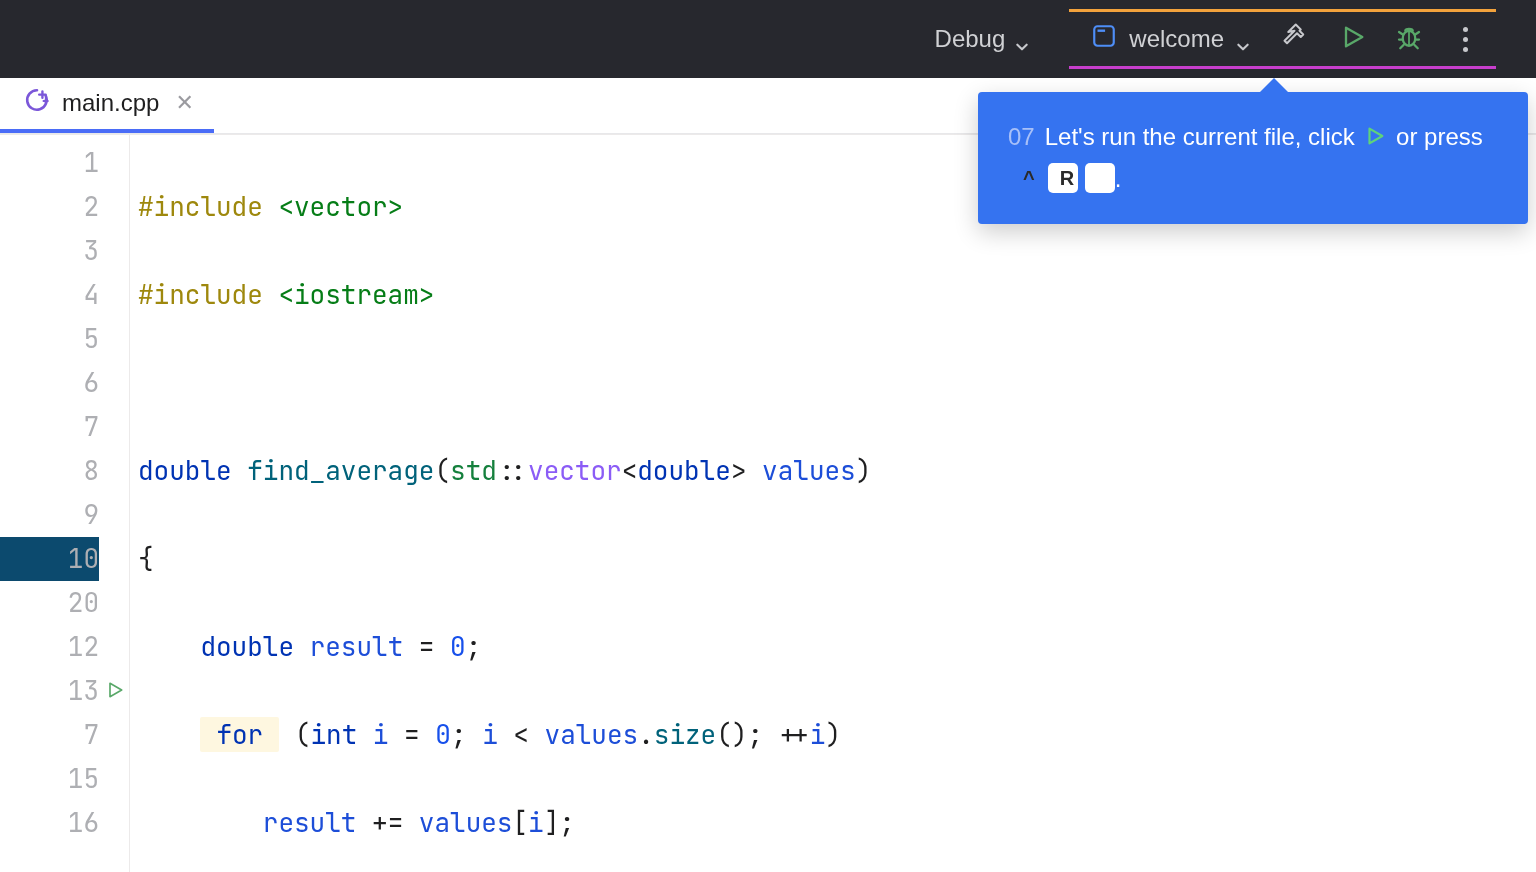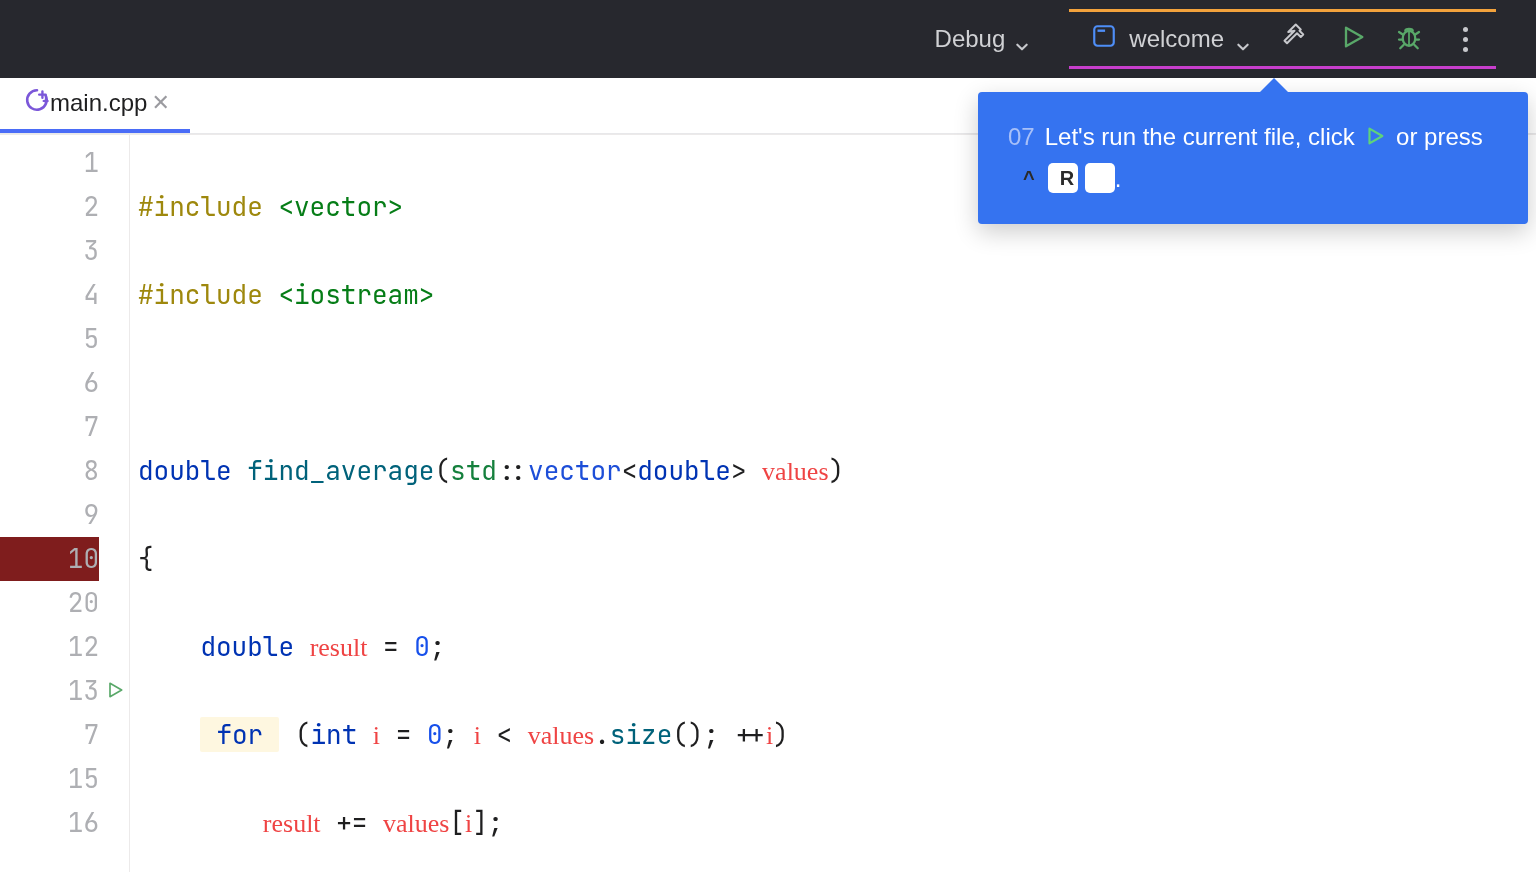--- a/index.html
+++ b/index.html
@@ -72,20 +72,21 @@
   .tabbar {
     height: 56px;
     background: #fff;
     border-bottom: 1px solid #e8e8ea;
     display: flex;
     align-items: flex-end;
   }
   .tab {
     display: flex;
     align-items: center;
+    gap: 12px;
     padding: 10px 20px 10px 24px;
     font-size: 24px;
     color: #1f1f20;
     border-bottom: 4px solid #4a6cf7;
     position: relative;
     cursor: pointer;
   }
   .tab .close {
     color: #9b9ba0;
     font-size: 22px;
@@ -121,32 +122,32 @@
   }
   .code {
     flex: 1;
     padding-left: 8px;
     padding-top: 6px;
     white-space: pre;
     color: #1f1f20;
     position: relative;
   }
   .code-line { height: 44px; }
-  .hl-line { background: #7f1d1d; }
+  .hl-line { background: #0c4a6e; }
   .hl-for { background: #fef7e0; padding: 0 16px; border-radius: 2px; }
   
   .kw   { color: #0033b3; }
   .pp   { color: #9e880d; }
   .inc  { color: #067d17; }
-  .type { color: #1d4ed8; }
+  .type { color: #8b5cf6; }
   .fn   { color: #00627a; }
   .ns   { color: #15803d; }
   .op   { color: #1f1f20; }
   .num  { color: #1750eb; }
-  .id   { color: #ef4444; font-family: Liberation Serif, serif; }
+  .id   { color: #1d4ed8; }
   .punct{ color: #1f1f20; }
   
   .tip {
     position: absolute;
     top: 92px;
     left: 978px;
     width: 550px;
     background: #3573f0;
     color: #fff;
     border-radius: 4px;

